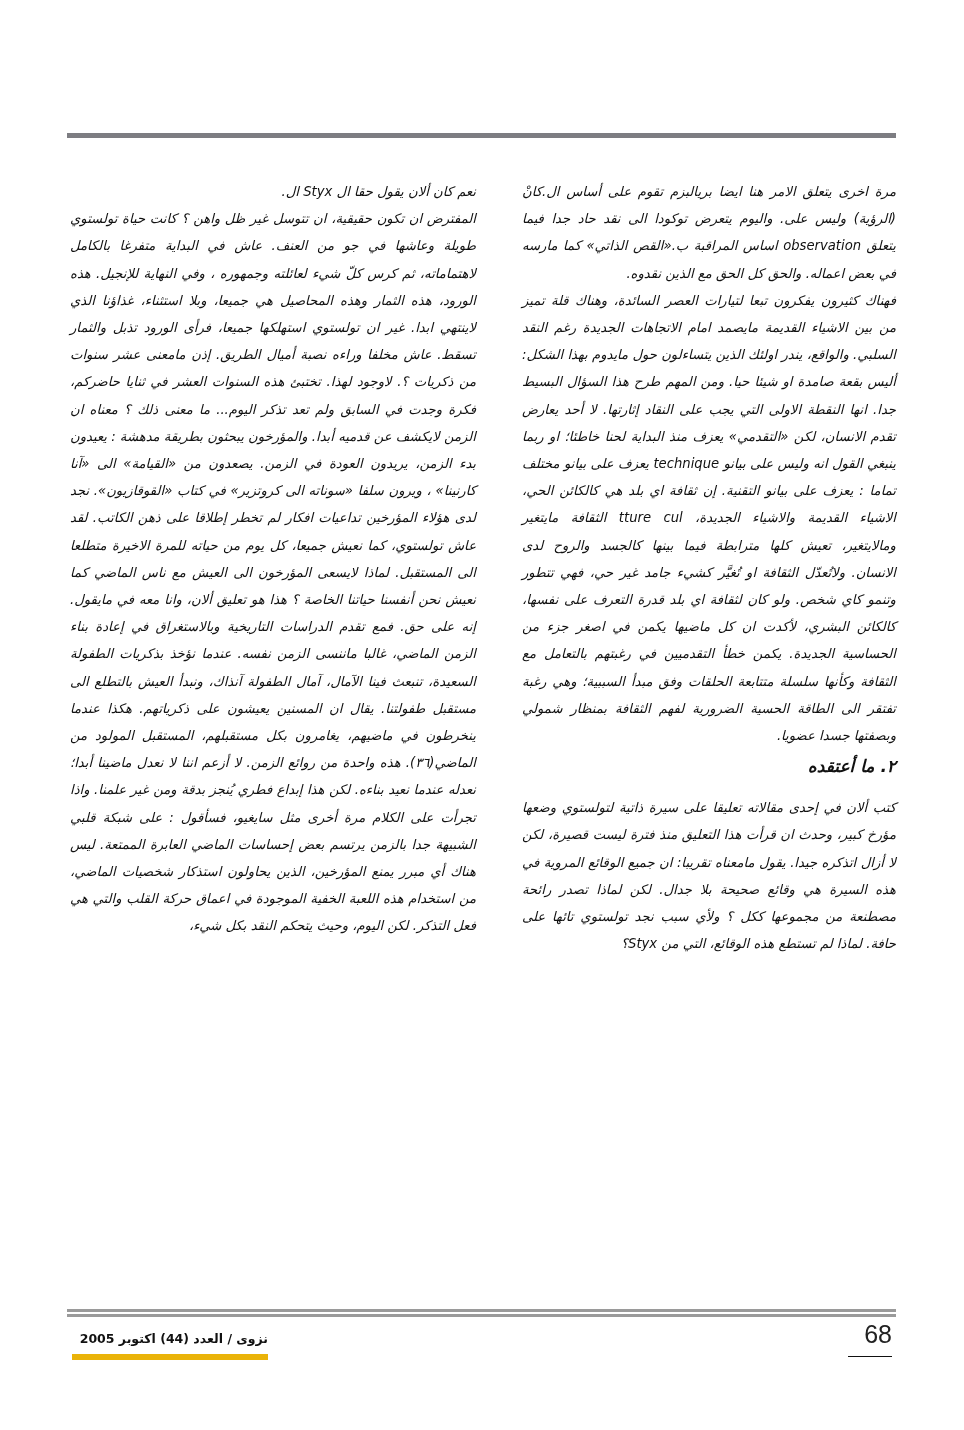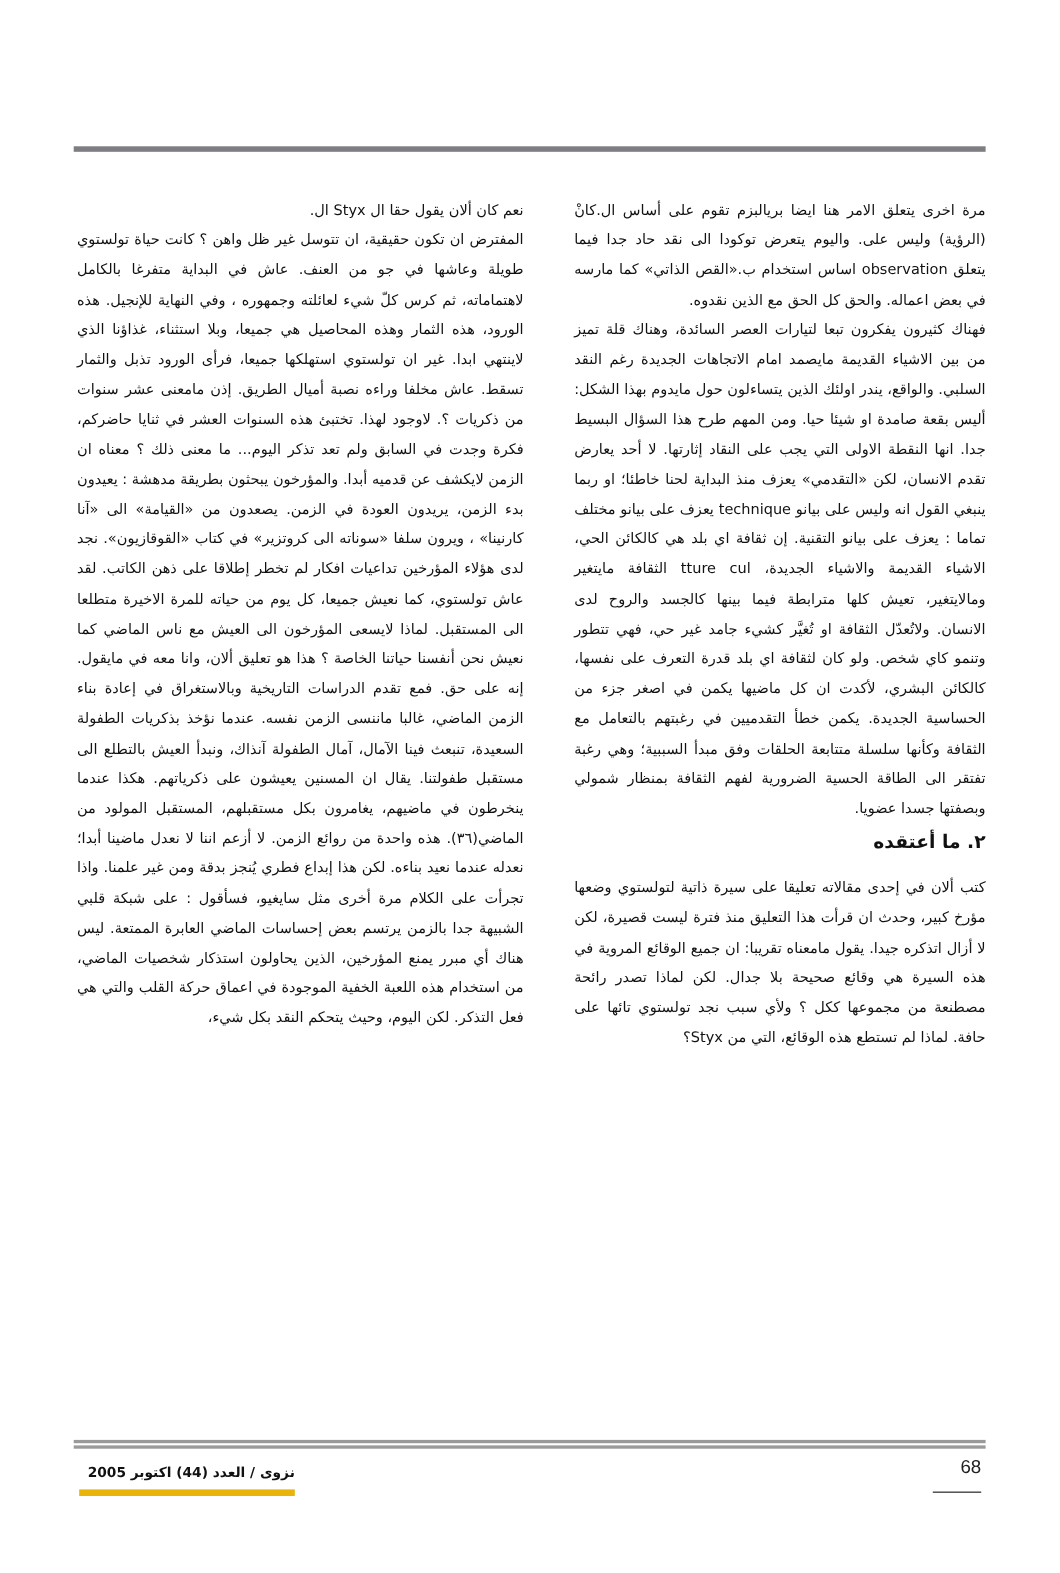--- a/index.html
+++ b/index.html
@@ -29,20 +29,21 @@
       direction: rtl;
       text-align: justify;
       text-align-last: right;
       font-size: 13.2px;
       line-height: 27.2px;
       letter-spacing: 0;
     }
     .column p {
       margin: 0;
       padding: 0;
+      font-style: italic;
     }
     .col-right {
       left: 522px;
       width: 374px;
     }
     .col-left {
       left: 70px;
       width: 406px;
     }
     .section-heading {
@@ -75,35 +76,35 @@
       white-space: nowrap;
       border-bottom: 6px solid #eab308;
       padding-bottom: 4px;
     }
     .page-number {
       position: absolute;
       left: 848px;
       top: 1318px;
       width: 44px;
       font-family: "Liberation Sans", sans-serif;
-      font-size: 17px;
+      font-size: 25px;
       line-height: 32px;
       text-align: right;
       color: #222;
       border-bottom: 1px solid #111;
       padding-bottom: 6px;
     }
   </style>
 </head>
 <body>
 
 <div class="top-rule"></div>
 
 <div class="column col-right">
-  <p>مرة اخرى يتعلق الامر هنا ايضا بريالبزم تقوم على أساس ال.كانْ (الرؤية) وليس على. واليوم يتعرض توكودا الى نقد حاد جدا فيما يتعلق observation اساس استخدام ب.«القص الذاتي» كما مارسه في بعض اعماله. والحق كل الحق مع الذين نقدوه.</p>
+  <p>مرة اخرى يتعلق الامر هنا ايضا بريالبزم تقوم على أساس ال.كانْ (الرؤية) وليس على. واليوم يتعرض توكودا الى نقد حاد جدا فيما يتعلق observation اساس المراقبة ب.«القص الذاتي» كما مارسه في بعض اعماله. والحق كل الحق مع الذين نقدوه.</p>
   <p>فهناك كثيرون يفكرون تبعا لتيارات العصر السائدة، وهناك قلة تميز من بين الاشياء القديمة مايصمد امام الاتجاهات الجديدة رغم النقد السلبي. والواقع، يندر اولئك الذين يتساءلون حول مايدوم بهذا الشكل: أليس بقعة صامدة او شيئا حيا. ومن المهم طرح هذا السؤال البسيط جدا. انها النقطة الاولى التي يجب على النقاد إثارتها. لا أحد يعارض تقدم الانسان، لكن «التقدمي» يعزف منذ البداية لحنا خاطئا؛ او ربما ينبغي القول انه وليس على بيانو technique يعزف على بيانو مختلف تماما : يعزف على بيانو التقنية. إن ثقافة اي بلد هي كالكائن الحي، الاشياء القديمة والاشياء الجديدة، tture cul الثقافة مايتغير ومالايتغير، تعيش كلها مترابطة فيما بينها كالجسد والروح لدى الانسان. ولاتُعدّل الثقافة او تُغيَّر كشيء جامد غير حي، فهي تتطور وتنمو كاي شخص. ولو كان لثقافة اي بلد قدرة التعرف على نفسها، كالكائن البشري، لأكدت ان كل ماضيها يكمن في اصغر جزء من الحساسية الجديدة. يكمن خطأ التقدميين في رغبتهم بالتعامل مع الثقافة وكأنها سلسلة متتابعة الحلقات وفق مبدأ السببية؛ وهي رغبة تفتقر الى الطاقة الحسية الضرورية لفهم الثقافة بمنظار شمولي وبصفتها جسدا عضويا.</p>
   <p class="section-heading">٢. ما أعتقده</p>
   <p>كتب ألان في إحدى مقالاته تعليقا على سيرة ذاتية لتولستوي وضعها مؤرخ كبير، وحدث ان قرأت هذا التعليق منذ فترة ليست قصيرة، لكن لا أزال اتذكره جيدا. يقول مامعناه تقريبا: ان جميع الوقائع المروية في هذه السيرة هي وقائع صحيحة بلا جدال. لكن لماذا تصدر رائحة مصطنعة من مجموعها ككل ؟ ولأي سبب نجد تولستوي تائها على حافة. لماذا لم تستطع هذه الوقائع، التي من Styx؟</p>
 </div>
 
 <div class="column col-left">
   <p>نعم كان ألان يقول حقا ال Styx ال.</p>
   <p>المفترض ان تكون حقيقية، ان تتوسل غير ظل واهن ؟ كانت حياة تولستوي طويلة وعاشها في جو من العنف. عاش في البداية متفرغا بالكامل لاهتماماته، ثم كرس كلّ شيء لعائلته وجمهوره ، وفي النهاية للإنجيل. هذه الورود، هذه الثمار وهذه المحاصيل هي جميعا، وبلا استثناء، غذاؤنا الذي لاينتهي ابدا. غير ان تولستوي استهلكها جميعا، فرأى الورود تذبل والثمار تسقط. عاش مخلفا وراءه نصبة أميال الطريق. إذن مامعنى عشر سنوات من ذكريات ؟. لاوجود لهذا. تختبئ هذه السنوات العشر في ثنايا حاضركم، فكرة وجدت في السابق ولم تعد تذكر اليوم... ما معنى ذلك ؟ معناه ان الزمن لايكشف عن قدميه أبدا. والمؤرخون يبحثون بطريقة مدهشة : يعيدون بدء الزمن، يريدون العودة في الزمن. يصعدون من «القيامة» الى «آنا كارنينا» ، ويرون سلفا «سوناته الى كروتزير» في كتاب «القوقازيون». نجد لدى هؤلاء المؤرخين تداعيات افكار لم تخطر إطلاقا على ذهن الكاتب. لقد عاش تولستوي، كما نعيش جميعا، كل يوم من حياته للمرة الاخيرة متطلعا الى المستقبل. لماذا لايسعى المؤرخون الى العيش مع ناس الماضي كما نعيش نحن أنفسنا حياتنا الخاصة ؟ هذا هو تعليق ألان، وانا معه في مايقول. إنه على حق. فمع تقدم الدراسات التاريخية وبالاستغراق في إعادة بناء الزمن الماضي، غالبا ماننسى الزمن نفسه. عندما نؤخذ بذكريات الطفولة السعيدة، تنبعث فينا الآمال، آمال الطفولة آنذاك، ونبدأ العيش بالتطلع الى مستقبل طفولتنا. يقال ان المسنين يعيشون على ذكرياتهم. هكذا عندما ينخرطون في ماضيهم، يغامرون بكل مستقبلهم، المستقبل المولود من الماضي(٣٦). هذه واحدة من روائع الزمن. لا أزعم اننا لا نعدل ماضينا أبدا؛ نعدله عندما نعيد بناءه. لكن هذا إبداع فطري يُنجز بدقة ومن غير علمنا. واذا تجرأت على الكلام مرة أخرى مثل سايغيو، فسأقول : على شبكة قلبي الشبيهة جدا بالزمن يرتسم بعض إحساسات الماضي العابرة الممتعة. ليس هناك أي مبرر يمنع المؤرخين، الذين يحاولون استذكار شخصيات الماضي، من استخدام هذه اللعبة الخفية الموجودة في اعماق حركة القلب والتي هي فعل التذكر. لكن اليوم، وحيث يتحكم النقد بكل شيء،</p>
 </div>
 

